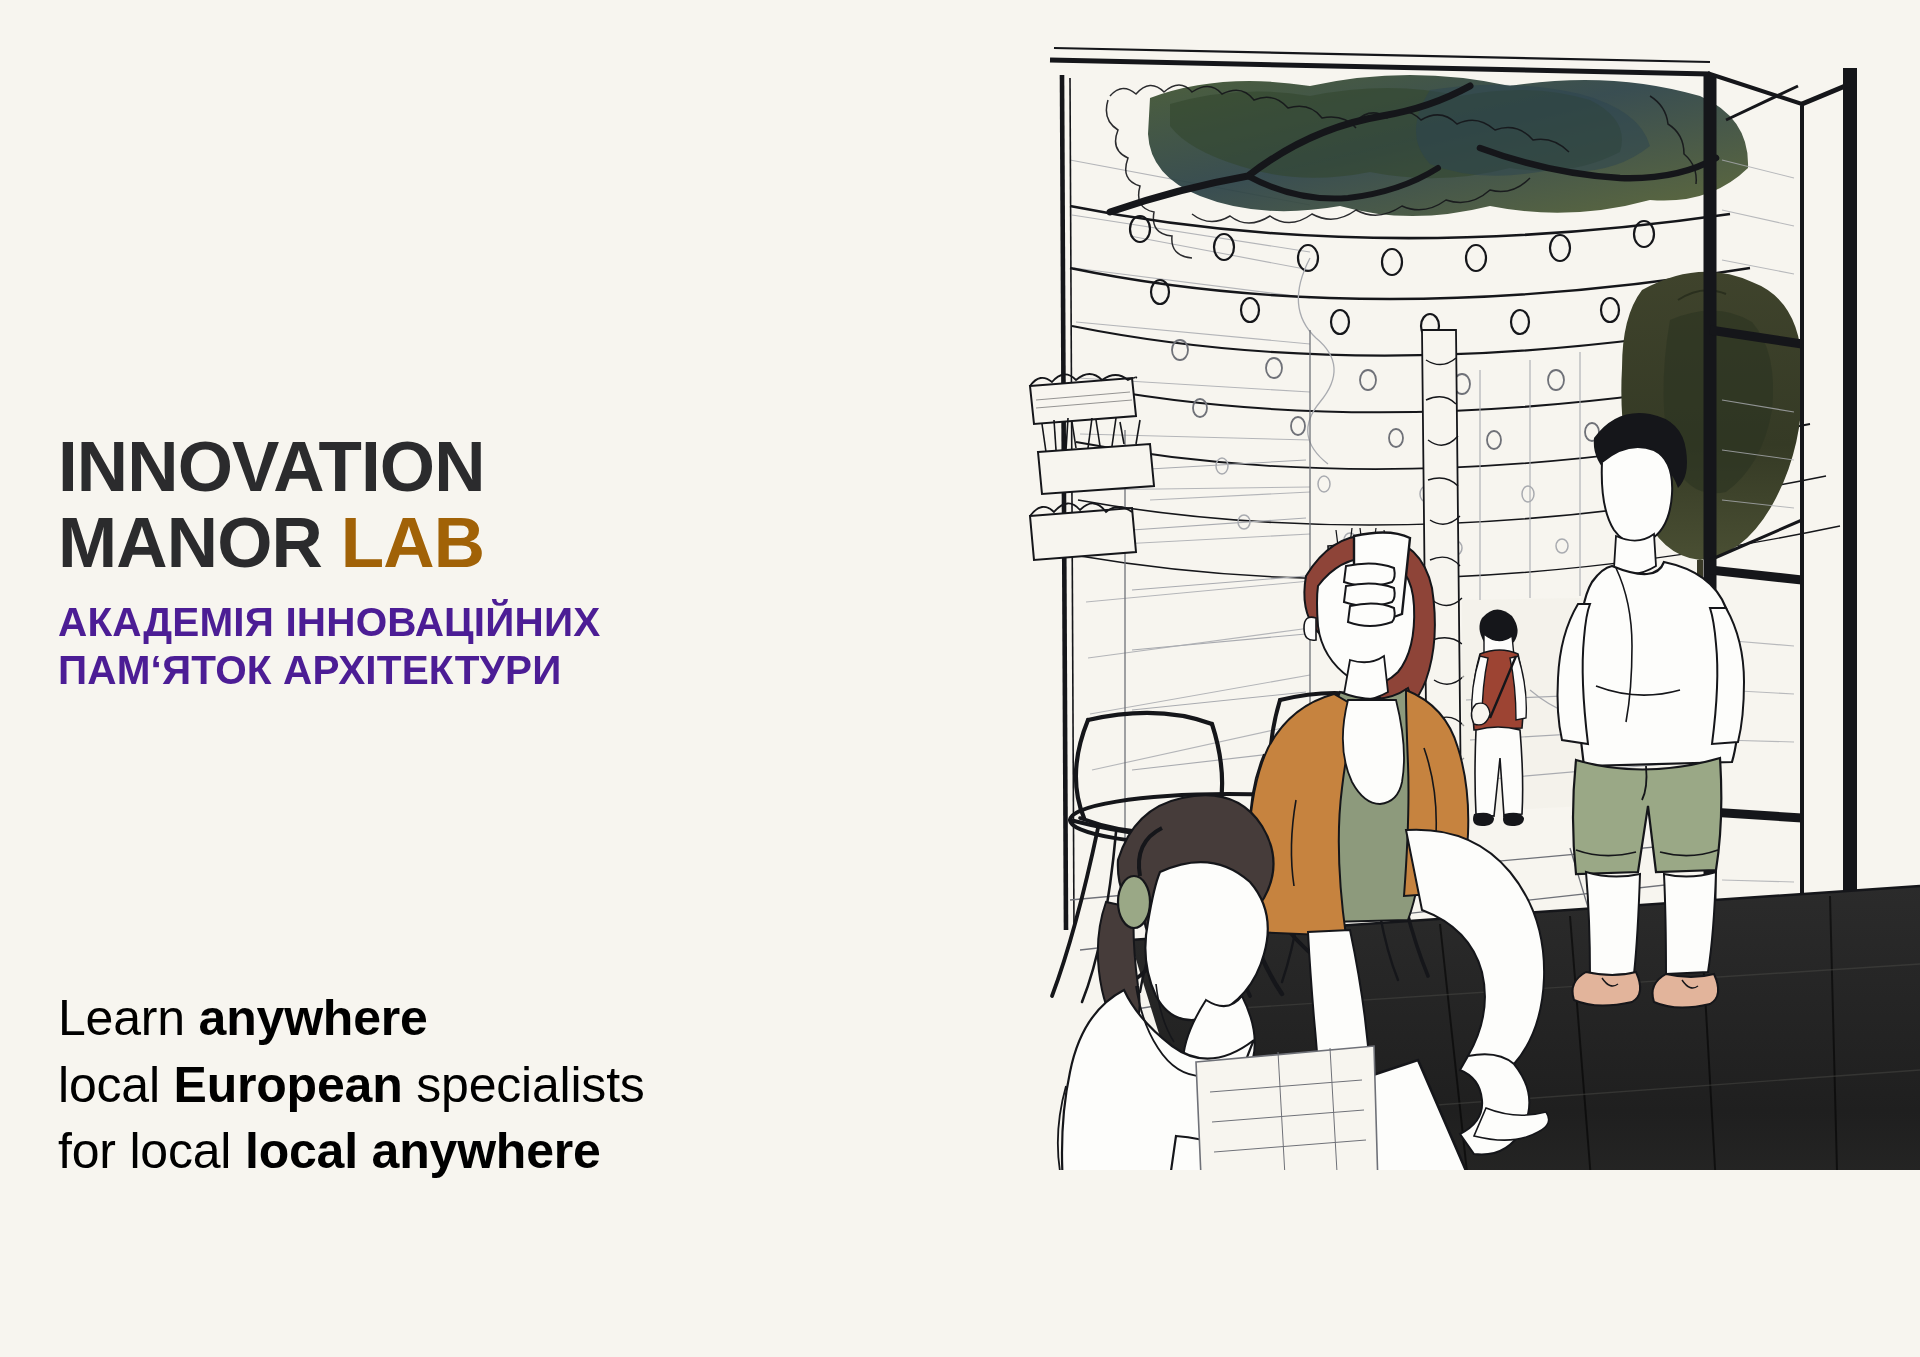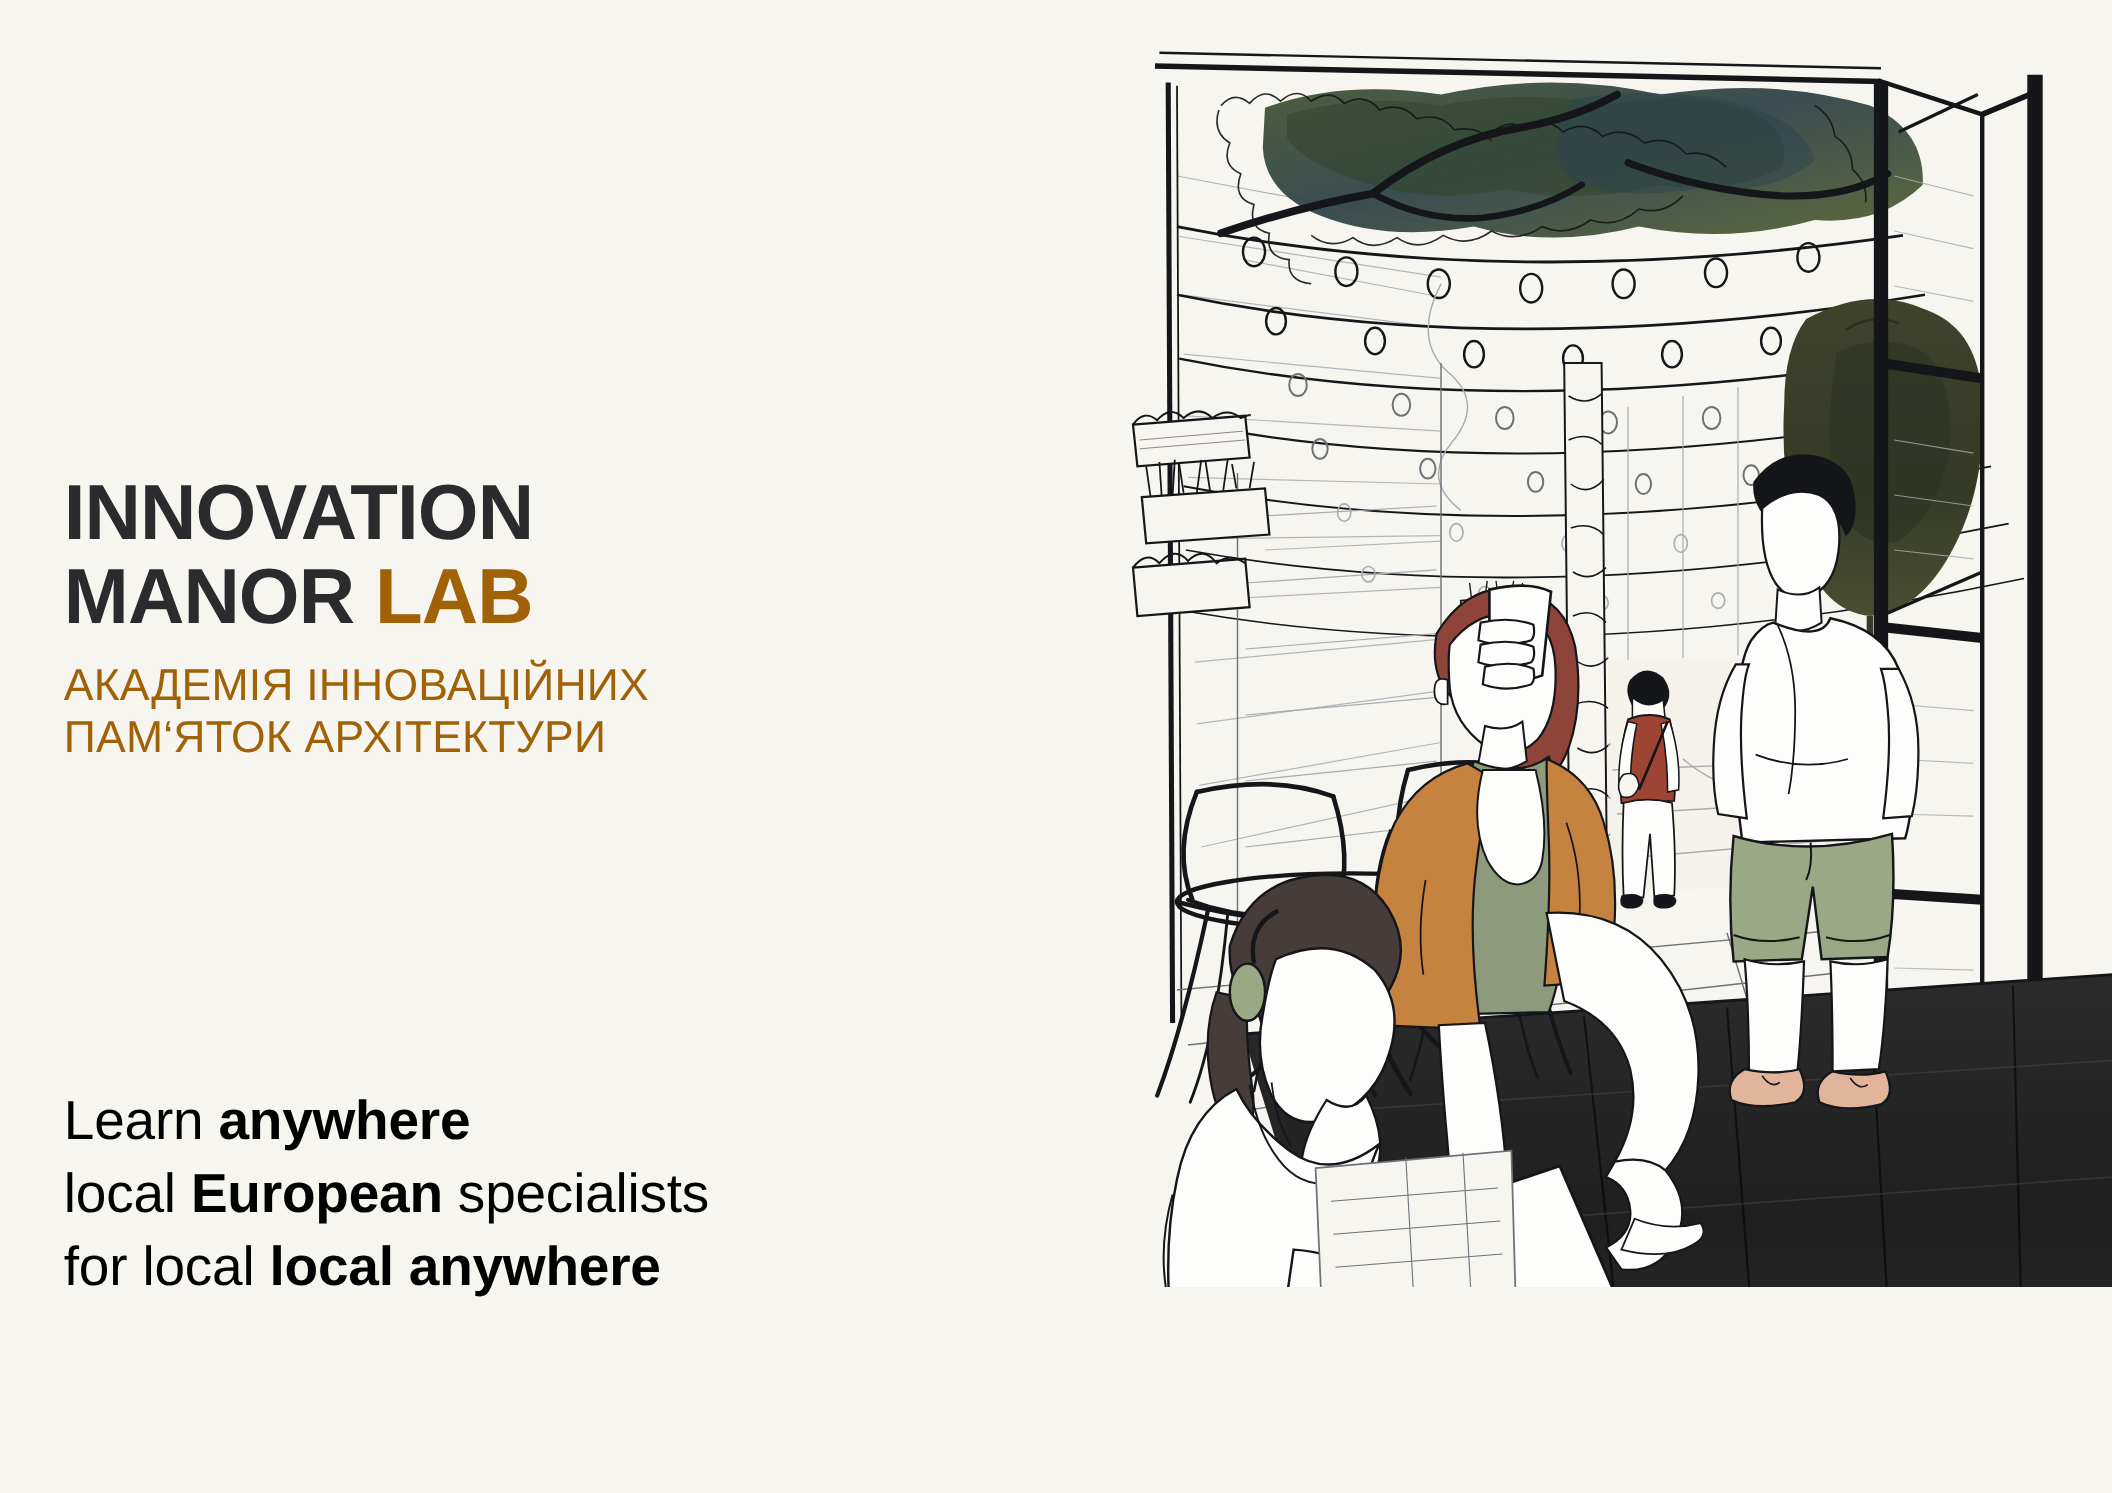--- a/index.html
+++ b/index.html
@@ -32,25 +32,25 @@
     letter-spacing:-0.012em;
     color:#2b2b2d;
     white-space:nowrap;
     font-stretch:condensed;
   }
   .brand-line-2 { margin-top:6px; }
   .lab { color:#a16207; }
 
   .brand-sub {
     margin-top:22px;
-    font-weight:400;
+    font-weight:700;
     font-size:40.5px;
     line-height:1.18;
     letter-spacing:0.004em;
-    color:#a16207;
+    color:#4c1d95;
   }
   .brand-sub div { white-space:nowrap; }
 
   
   .tagline {
     position:absolute;
     left:0; top:985px;
     width:760px;
     color:#000000;
     font-size:50px;

